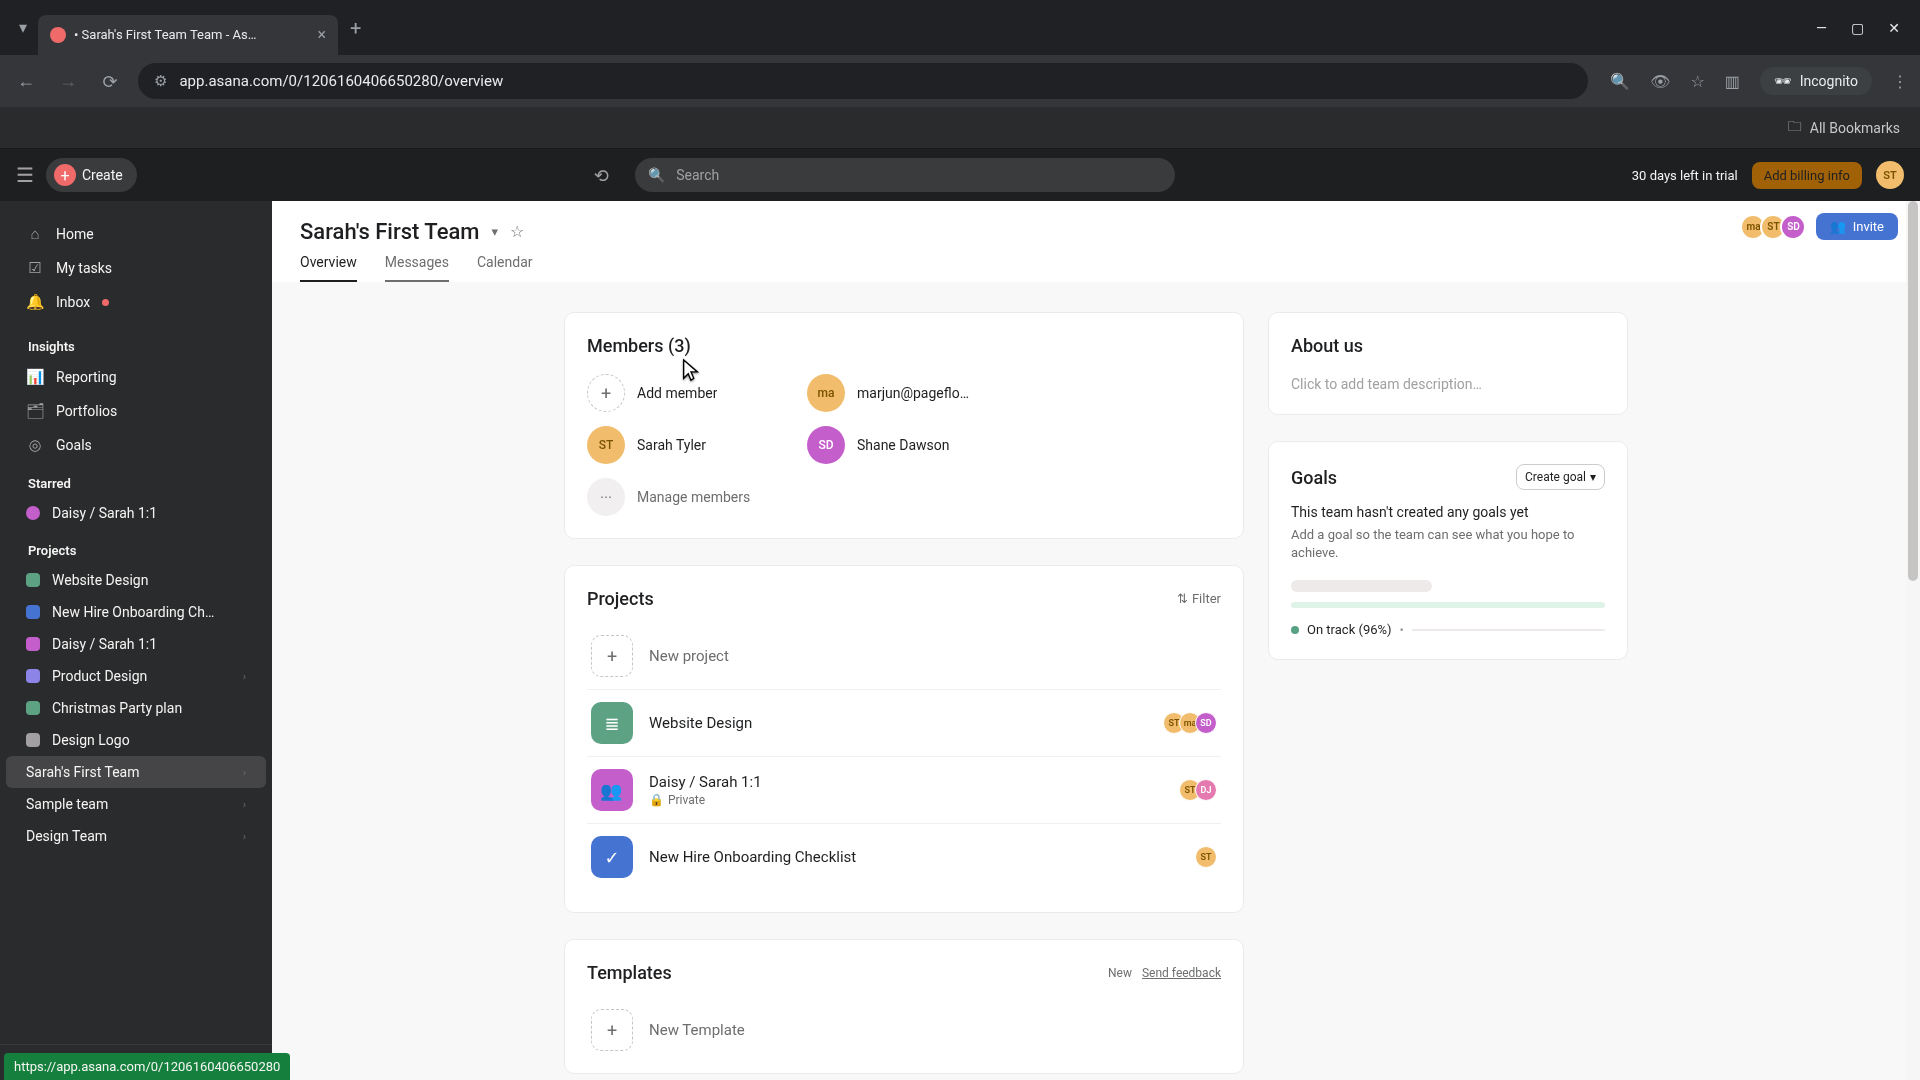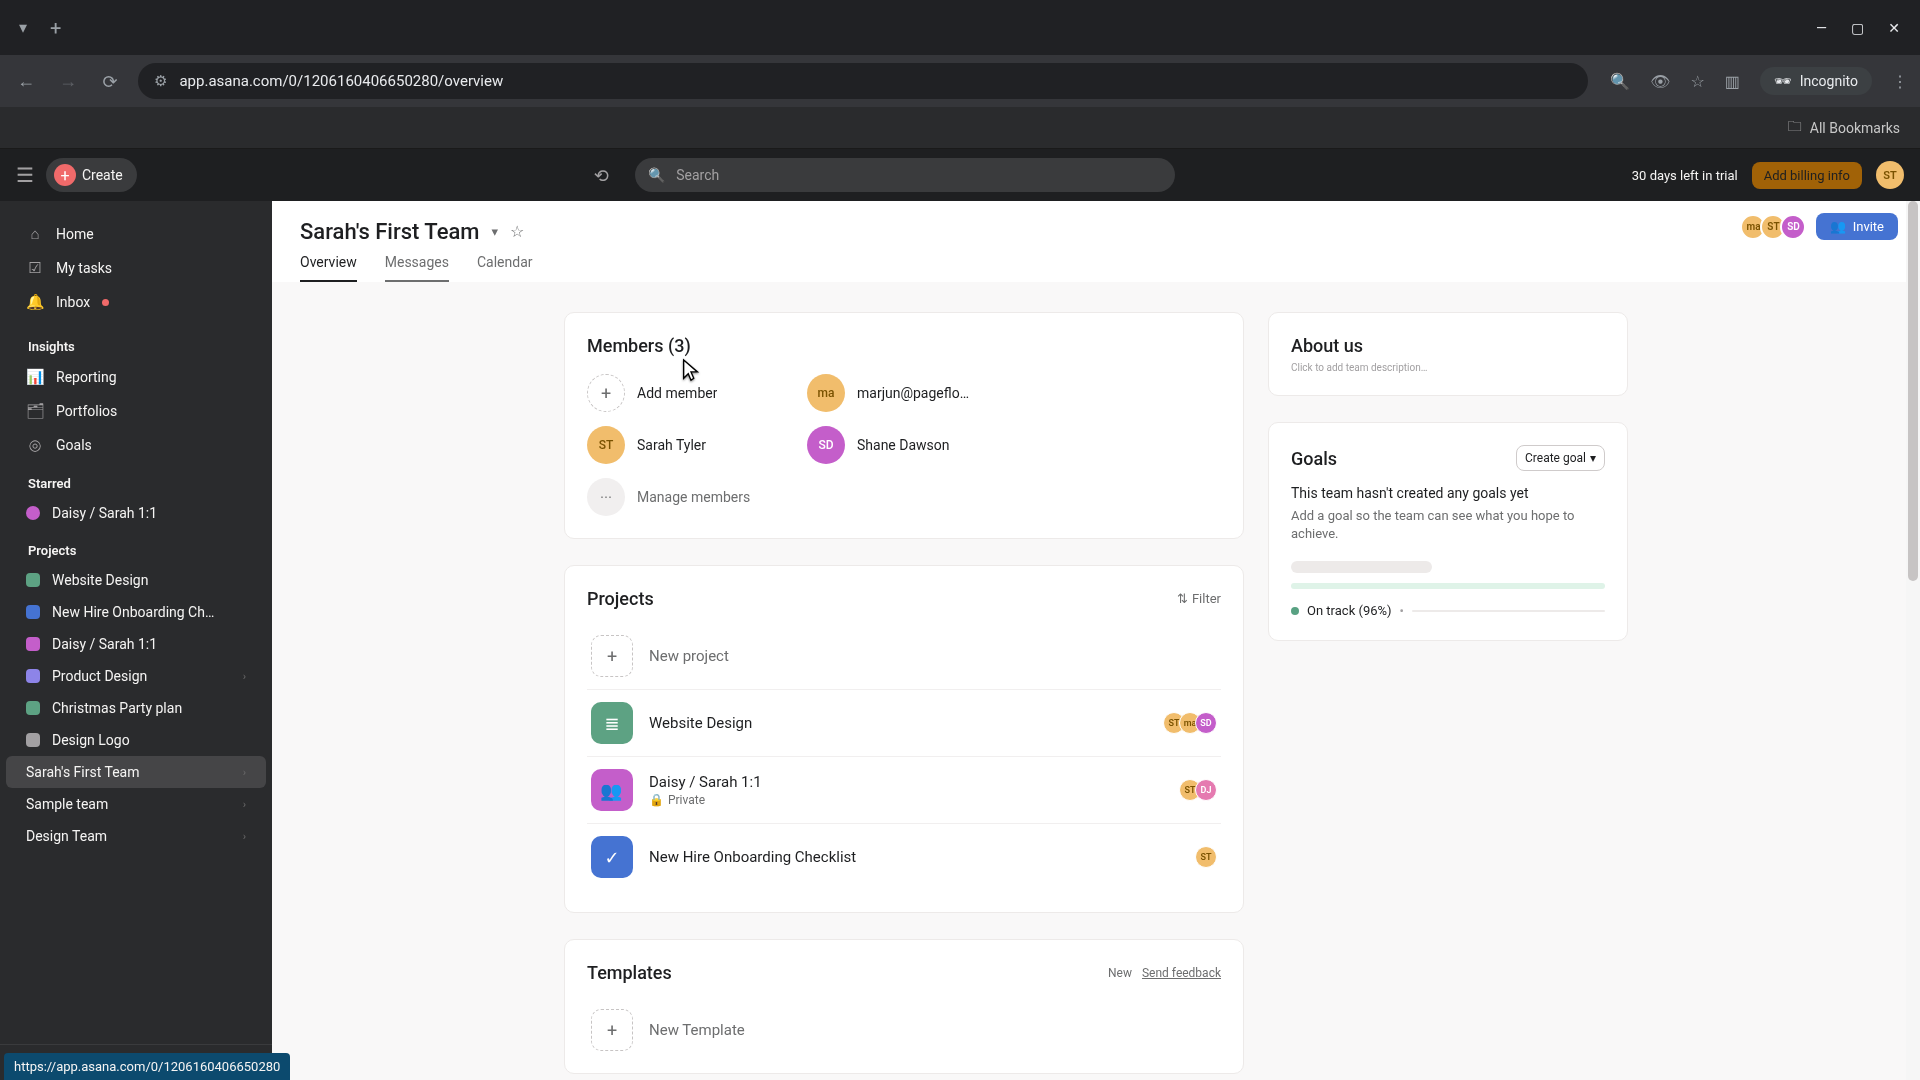--- a/index.html
+++ b/index.html
@@ -96,44 +96,49 @@
 .proj-title { font-size:15px; color:#1e1f21; }
 .proj-private { color:#6d6e6f; font-size:12px; display:flex; align-items:center; gap:4px; margin-top:2px;}
 .proj-avatars { display:flex; }
 .proj-avatars .mini-av { width:22px; height:22px; font-size:9px; border-width:1.5px;}
 
 .templates-head { display:flex; align-items:center; justify-content:space-between;}
 .templates-right { display:flex; gap:10px; font-size:12px; }
 .new-badge { color:#6d6e6f; }
 .feedback-link { color:#6d6e6f; text-decoration:underline; cursor:pointer;}
 
-.about-text { color:#a2a0a2; margin-top:6px; font-size:10px; cursor:text;}
+.about-text { color:#a2a0a2; margin-top:20px; font-size:14px; cursor:text;}
 .goals-head { display:flex; justify-content:space-between; align-items:center;}
 .goal-btn { border:1px solid #cfcbcb; border-radius:8px; padding:5px 8px; font-size:12px; color:#1e1f21; cursor:pointer; display:flex; align-items:center; gap:4px;}
 .goals-empty { color:#1e1f21; font-size:14px; margin-top:14px;}
 .goals-sub { color:#6d6e6f; font-size:13px; margin-top:6px; line-height:1.4;}
 .goal-skel { margin-top:18px; }
 .skel-bar { height:12px; background:#edeae9; border-radius:6px; margin-bottom:10px;}
 .on-track-row { display:flex; align-items:center; gap:8px; margin-top:14px; font-size:13px; color:#1e1f21;}
 .ot-dot { width:8px; height:8px; background:#58a182; border-radius:50%;}
 .ot-line { height:2px; background:#edeae9; flex:1; border-radius:2px;}
 
-.status-tooltip { position:absolute; bottom:0; left:0; background:#0c4a6e; color:#f5f4f3; font-size:13px; padding:6px 10px; border-radius:4px 4px 0 0; margin-left:4px;}
+.status-tooltip { position:absolute; bottom:0; left:0; background:#15803d; color:#f5f4f3; font-size:13px; padding:6px 10px; border-radius:4px 4px 0 0; margin-left:4px;}
 
 .cursor { position:absolute; width:22px; height:28px; z-index:10; filter: drop-shadow(0 1px 1px rgba(0,0,0,0.5));}
 .cursor svg { width:100%; height:100%; }
 
 .scroll-track { position:absolute; right:0; top:0; width:14px; height:100%; background:#f6f6f6;}
 .scroll-thumb { position:absolute; right:2px; top:0; width:10px; height:380px; background:#c7c4c4; border-radius:6px;}
 </style>
 </head>
 <body>
 
 <div class="browser-top">
   <div class="tab-dropdown">▾</div>
+  <div class="browser-tab">
+    <div class="tab-favicon"></div>
+    <span class="tab-title">• Sarah's First Team Team - As…</span>
+    <span class="tab-close">×</span>
+  </div>
   <span class="new-tab">+</span>
   <div class="window-controls">
     <span>—</span>
     <span>▢</span>
     <span>✕</span>
   </div>
 </div>
 
 <div class="url-bar-row">
   <span class="nav-btn">←</span>

